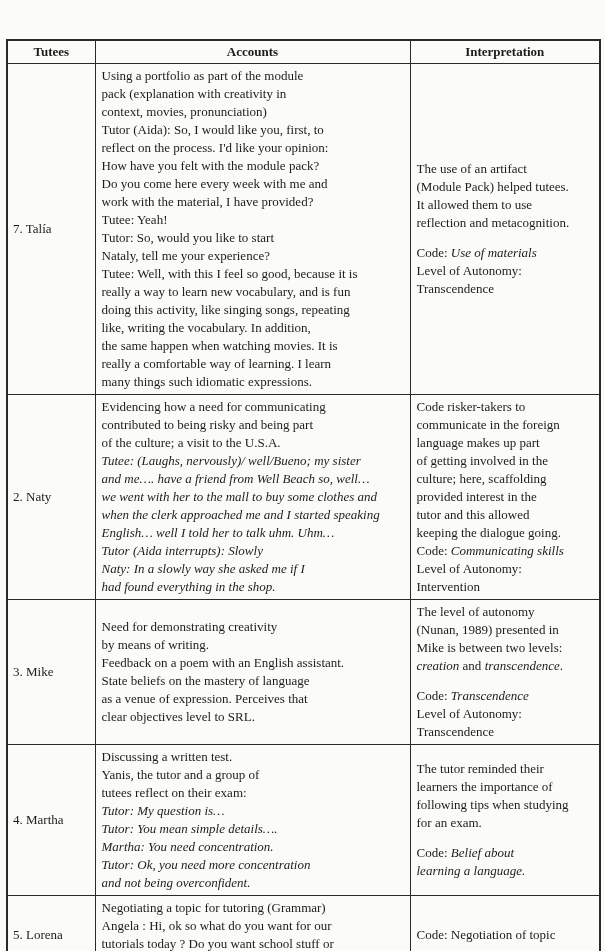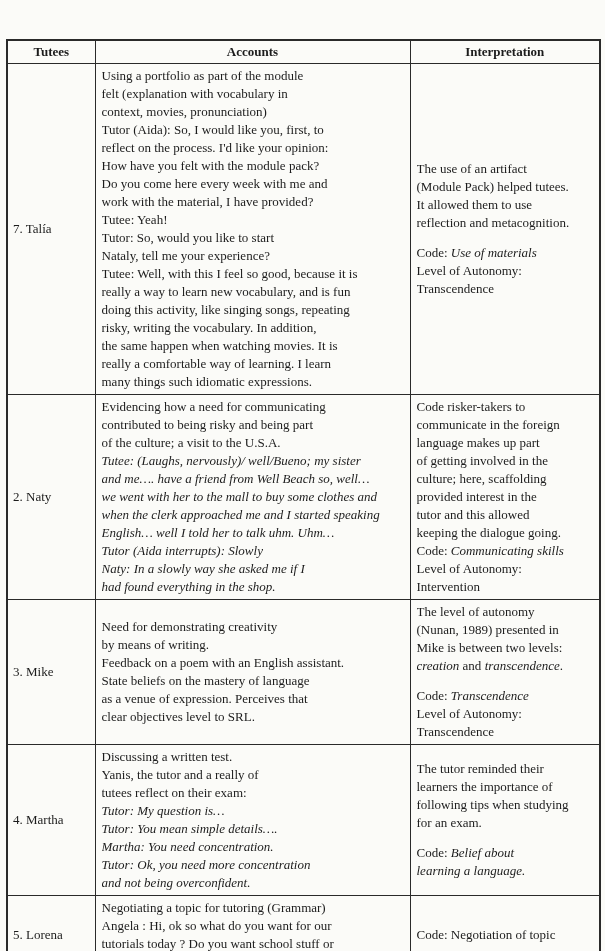--- a/index.html
+++ b/index.html
@@ -78,34 +78,34 @@
         <th>Tutees</th>
         <th>Accounts</th>
         <th>Interpretation</th>
       </tr>
     </thead>
     <tbody>
         <tr>
           <td class="tutee-cell">7. Talía</td>
           <td class="cell account-cell">
             <div class="line"><span class="s-b">Using a portfolio as part of the module</span></div>
-            <div class="line"><span class="s-b">felt (explanation with vocabulary in</span></div>
+            <div class="line"><span class="s-b">pack (explanation with creativity in</span></div>
             <div class="line"><span class="s-b">context, movies, pronunciation)</span></div>
             <div class="line"><span class="s-n">Tutor (Aida): So, I would like you, first, to</span></div>
             <div class="line"><span class="s-n">reflect on the process. I'd like your opinion:</span></div>
             <div class="line"><span class="s-n">How have you felt with the module pack?</span></div>
             <div class="line"><span class="s-n">Do you come here every week with me and</span></div>
             <div class="line"><span class="s-n">work with the material, I have provided?</span></div>
             <div class="line"><span class="s-n">Tutee: Yeah!</span></div>
             <div class="line"><span class="s-n">Tutor: So, would you like to start</span></div>
             <div class="line"><span class="s-n">Nataly, tell me your experience?</span></div>
             <div class="line"><span class="s-n">Tutee: Well, with this I feel so good, because it is</span></div>
             <div class="line"><span class="s-n">really a way to learn new vocabulary, and is fun</span></div>
             <div class="line"><span class="s-n">doing this activity, like singing songs, repeating</span></div>
-            <div class="line"><span class="s-n">risky, writing the vocabulary. In addition,</span></div>
+            <div class="line"><span class="s-n">like, writing the vocabulary. In addition,</span></div>
             <div class="line"><span class="s-n">the same happen when watching movies. It is</span></div>
             <div class="line"><span class="s-n">really a comfortable way of learning. I learn</span></div>
             <div class="line"><span class="s-n">many things such idiomatic expressions.</span></div>
           </td>
           <td class="cell interpretation-cell">
             <div class="line"><span class="s-n">The use of an artifact</span></div>
             <div class="line"><span class="s-n">(Module Pack) helped tutees.</span></div>
             <div class="line"><span class="s-n">It allowed them to use</span></div>
             <div class="line"><span class="s-n">reflection and metacognition.</span></div>
             <div class="spacer"></div>
@@ -161,21 +161,21 @@
             <div class="spacer"></div>
             <div class="line"><span class="s-n">Code: </span><span class="s-i">Transcendence</span></div>
             <div class="line"><span class="s-b">Level of Autonomy:</span></div>
             <div class="line"><span class="s-b">Transcendence</span></div>
           </td>
         </tr>
         <tr>
           <td class="tutee-cell">4. Martha</td>
           <td class="cell account-cell">
             <div class="line"><span class="s-b">Discussing a written test.</span></div>
-            <div class="line"><span class="s-n">Yanis, the tutor and a really of</span></div>
+            <div class="line"><span class="s-n">Yanis, the tutor and a group of</span></div>
             <div class="line"><span class="s-n">tutees reflect on their exam:</span></div>
             <div class="line"><span class="s-i">Tutor: My question is…</span></div>
             <div class="line"><span class="s-i">Tutor: You mean simple details….</span></div>
             <div class="line"><span class="s-i">Martha: You need concentration.</span></div>
             <div class="line"><span class="s-i">Tutor: Ok, you need more concentration</span></div>
             <div class="line"><span class="s-i">and not being overconfident.</span></div>
           </td>
           <td class="cell interpretation-cell">
             <div class="line"><span class="s-n">The tutor reminded their</span></div>
             <div class="line"><span class="s-n">learners the importance of</span></div>

